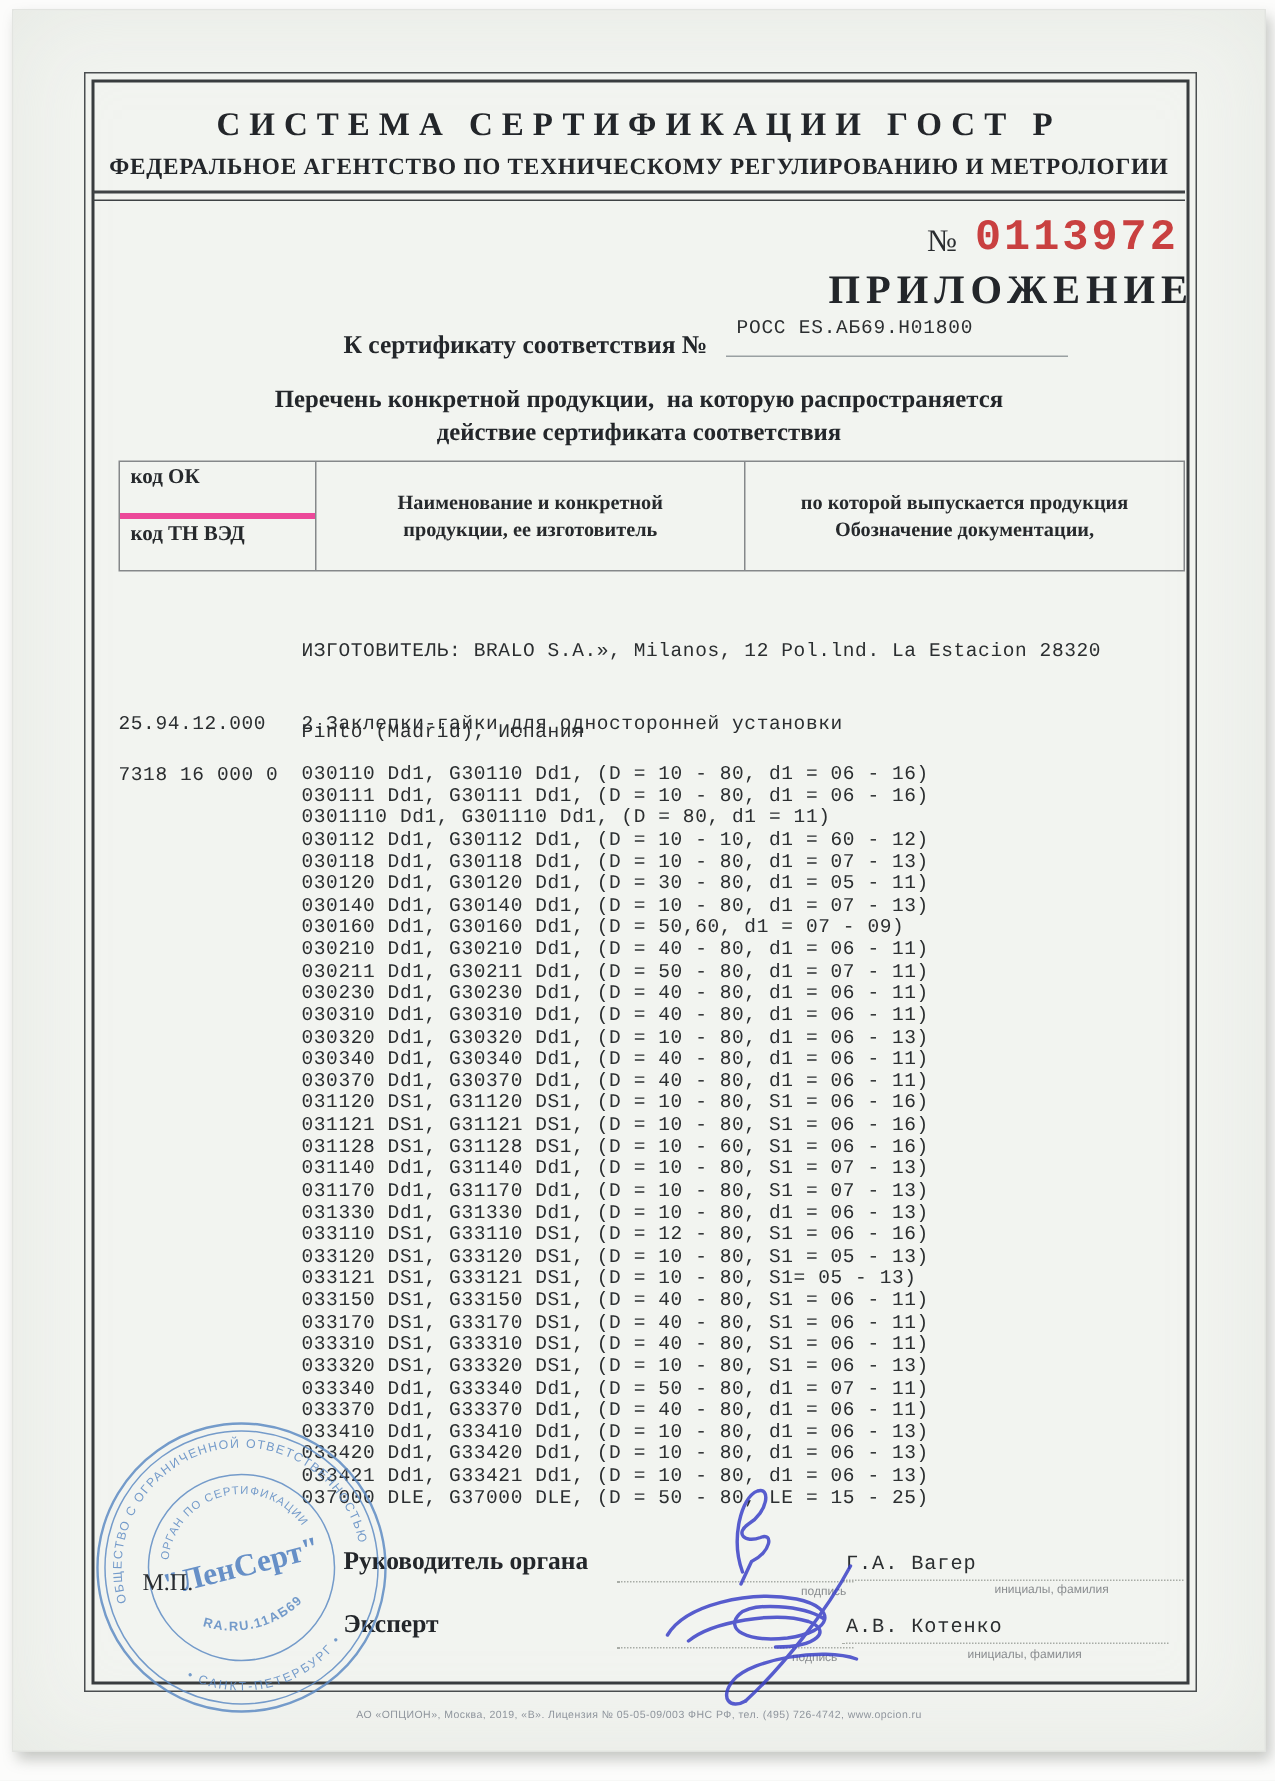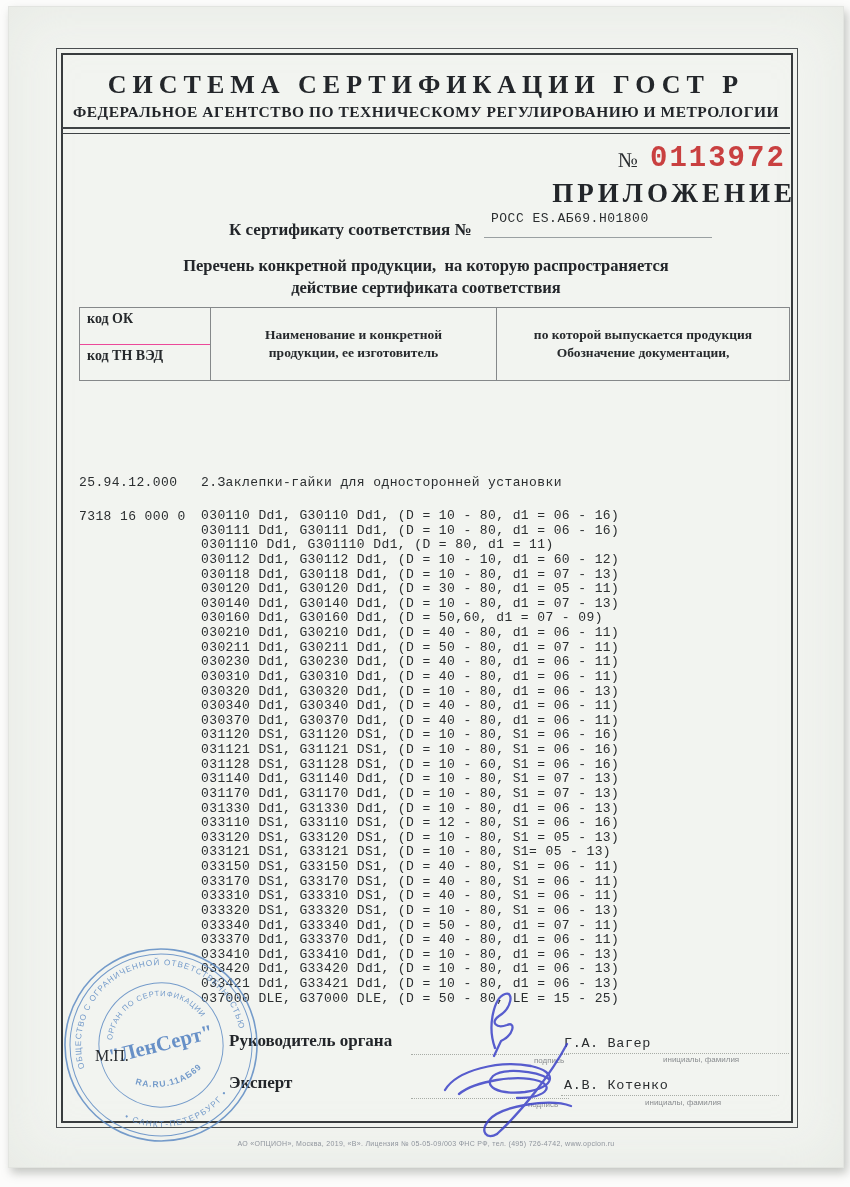--- a/index.html
+++ b/index.html
@@ -20,21 +20,21 @@
     position:absolute;left:47px;top:41px;width:740px;height:1078px;
     border:1px solid #4a4e50;
   }
   .frame::before{
     content:'';position:absolute;inset:4px;
     border:2px solid #383c3e;
   }
   .abs{position:absolute;}
   .hdr-title{
     left:47px;top:63px;width:740px;text-align:center;
-    font-size:26px;font-weight:bold;letter-spacing:6px;color:#23262a;
+    font-size:22px;font-weight:bold;letter-spacing:6px;color:#23262a;
   }
   .hdr-subtitle{
     left:47px;top:96px;width:740px;text-align:center;
     font-size:15.5px;font-weight:bold;letter-spacing:.5px;color:#23262a;
   }
   .hdr-rule{
     left:53px;top:120px;width:728px;height:4px;
     border-top:2px solid #3f4345;border-bottom:1px solid #3f4345;
   }
   .num-label{left:609px;top:141px;font-size:21px;color:#2a2d30;}
@@ -54,21 +54,21 @@
   .cert-ref-label{left:220px;top:213px;font-size:17px;font-weight:bold;color:#23262a;}
   .cert-ref-line{left:475px;top:218px;width:228px;height:12px;border-bottom:1px solid #9aa0a2;}
   .purpose-1{left:47px;top:249px;width:740px;text-align:center;font-size:16.5px;font-weight:bold;color:#23262a;white-space:pre-wrap;}
   .purpose-2{left:47px;top:271px;width:740px;text-align:center;font-size:16.5px;font-weight:bold;color:#23262a;}
   .tbl{
     left:70px;top:300px;width:709px;height:72px;
     border:1px solid #85888a;display:flex;
   }
   .tbl .c1{width:130px;border-right:1px solid #85888a;display:flex;flex-direction:column;}
   .tbl .c1 .cell{flex:1;padding:3px 0 0 7px;font-size:14px;font-weight:bold;color:#26292c;}
-  .tbl .c1 .cell.top{border-bottom:1px solid #ec4899;}
+  .tbl .c1 .cell.top{border-bottom:4px solid #ec4899;}
   .tbl .c2{width:285px;border-right:1px solid #85888a;}
   .tbl .c3{flex:1;}
   .tbl .hcell{display:flex;flex-direction:column;justify-content:center;height:100%;text-align:center;
     font-size:13.5px;font-weight:bold;color:#26292c;line-height:18px;}
   .mono{font-family:"Liberation Mono", monospace;color:#2b2e30;}
   .manufacturer{left:192px;top:382px;font-size:13px;line-height:18px;letter-spacing:.4px;white-space:pre;}
   .code-ok{left:70px;top:468px;font-size:13px;letter-spacing:.4px;}
   .product-title{left:192px;top:468px;font-size:13px;letter-spacing:.4px;white-space:pre;}
   .code-tnved{left:70px;top:502px;font-size:13px;letter-spacing:.4px;}
   .product-lines{left:192px;top:502px;font-size:13px;line-height:14.62px;letter-spacing:.4px;}
@@ -131,20 +131,24 @@
       </div>
     </div>
     <div class="c3">
       <div class="hcell">
         <span>по которой выпускается продукция</span>
         <span>Обозначение документации,</span>
       </div>
     </div>
   </div>
 
+  <div class="abs manufacturer mono">
+    <div>ИЗГОТОВИТЕЛЬ: BRALO S.A.», Milanos, 12 Pol.lnd. La Estacion 28320</div>
+    <div>Pinto (Madrid), Испания</div>
+  </div>
 
   <div class="abs code-ok mono">25.94.12.000</div>
   <div class="abs product-title mono">2.Заклепки-гайки для односторонней установки</div>
   <div class="abs code-tnved mono">7318 16 000 0</div>
 
   <div class="abs product-lines mono">
       <div>030110 Dd1, G30110 Dd1, (D = 10 - 80, d1 = 06 - 16)</div>
       <div>030111 Dd1, G30111 Dd1, (D = 10 - 80, d1 = 06 - 16)</div>
       <div>0301110 Dd1, G301110 Dd1, (D = 80, d1 = 11)</div>
       <div>030112 Dd1, G30112 Dd1, (D = 10 - 10, d1 = 60 - 12)</div>

